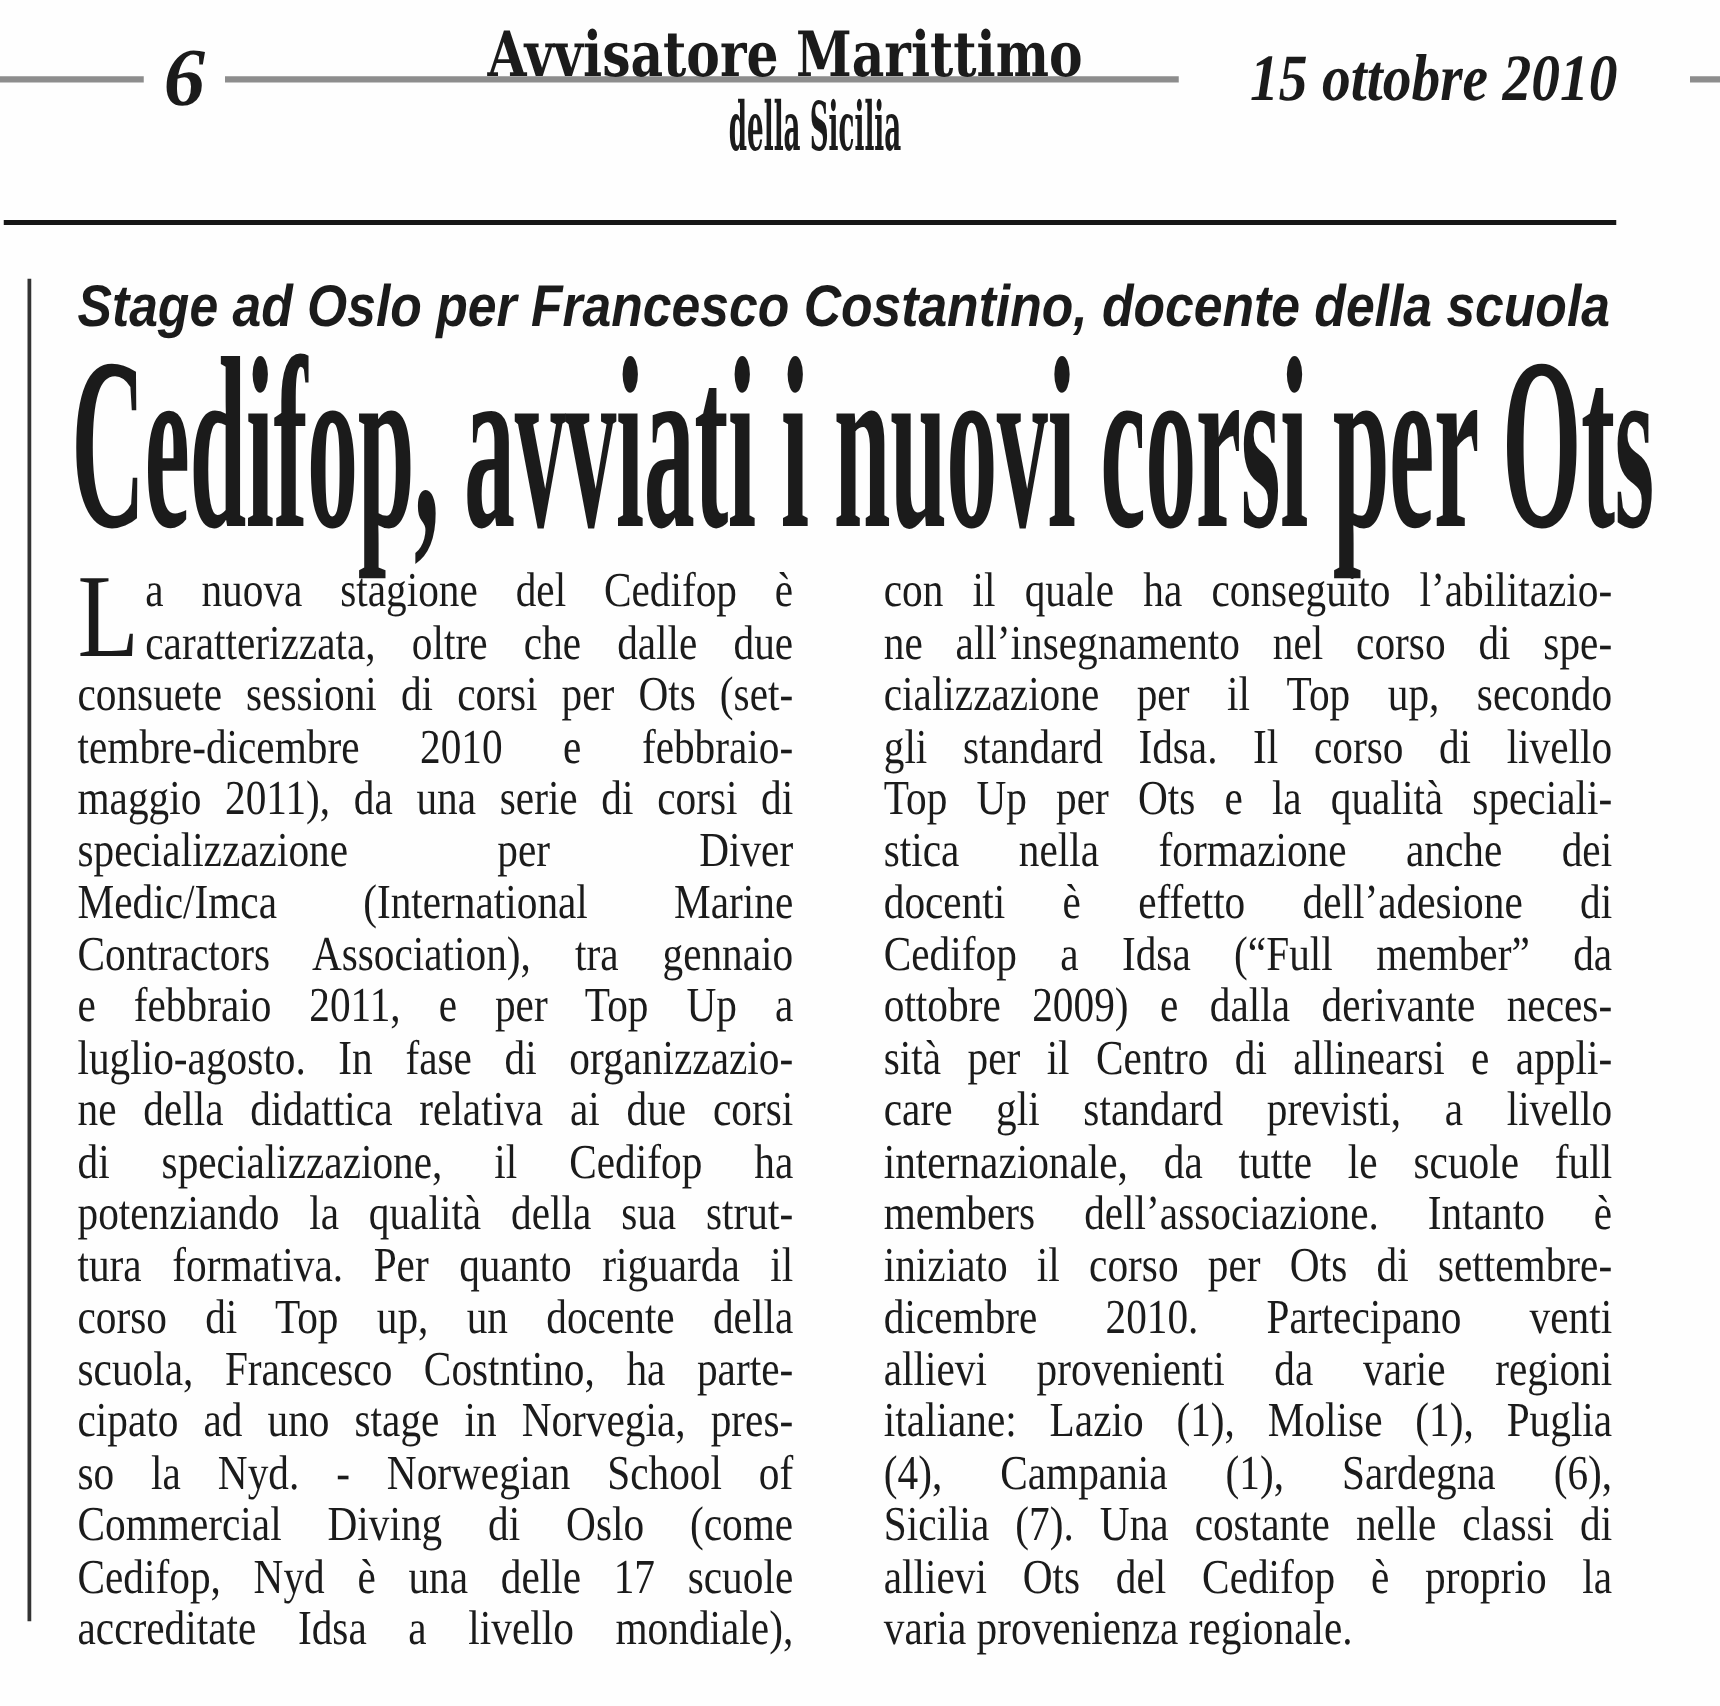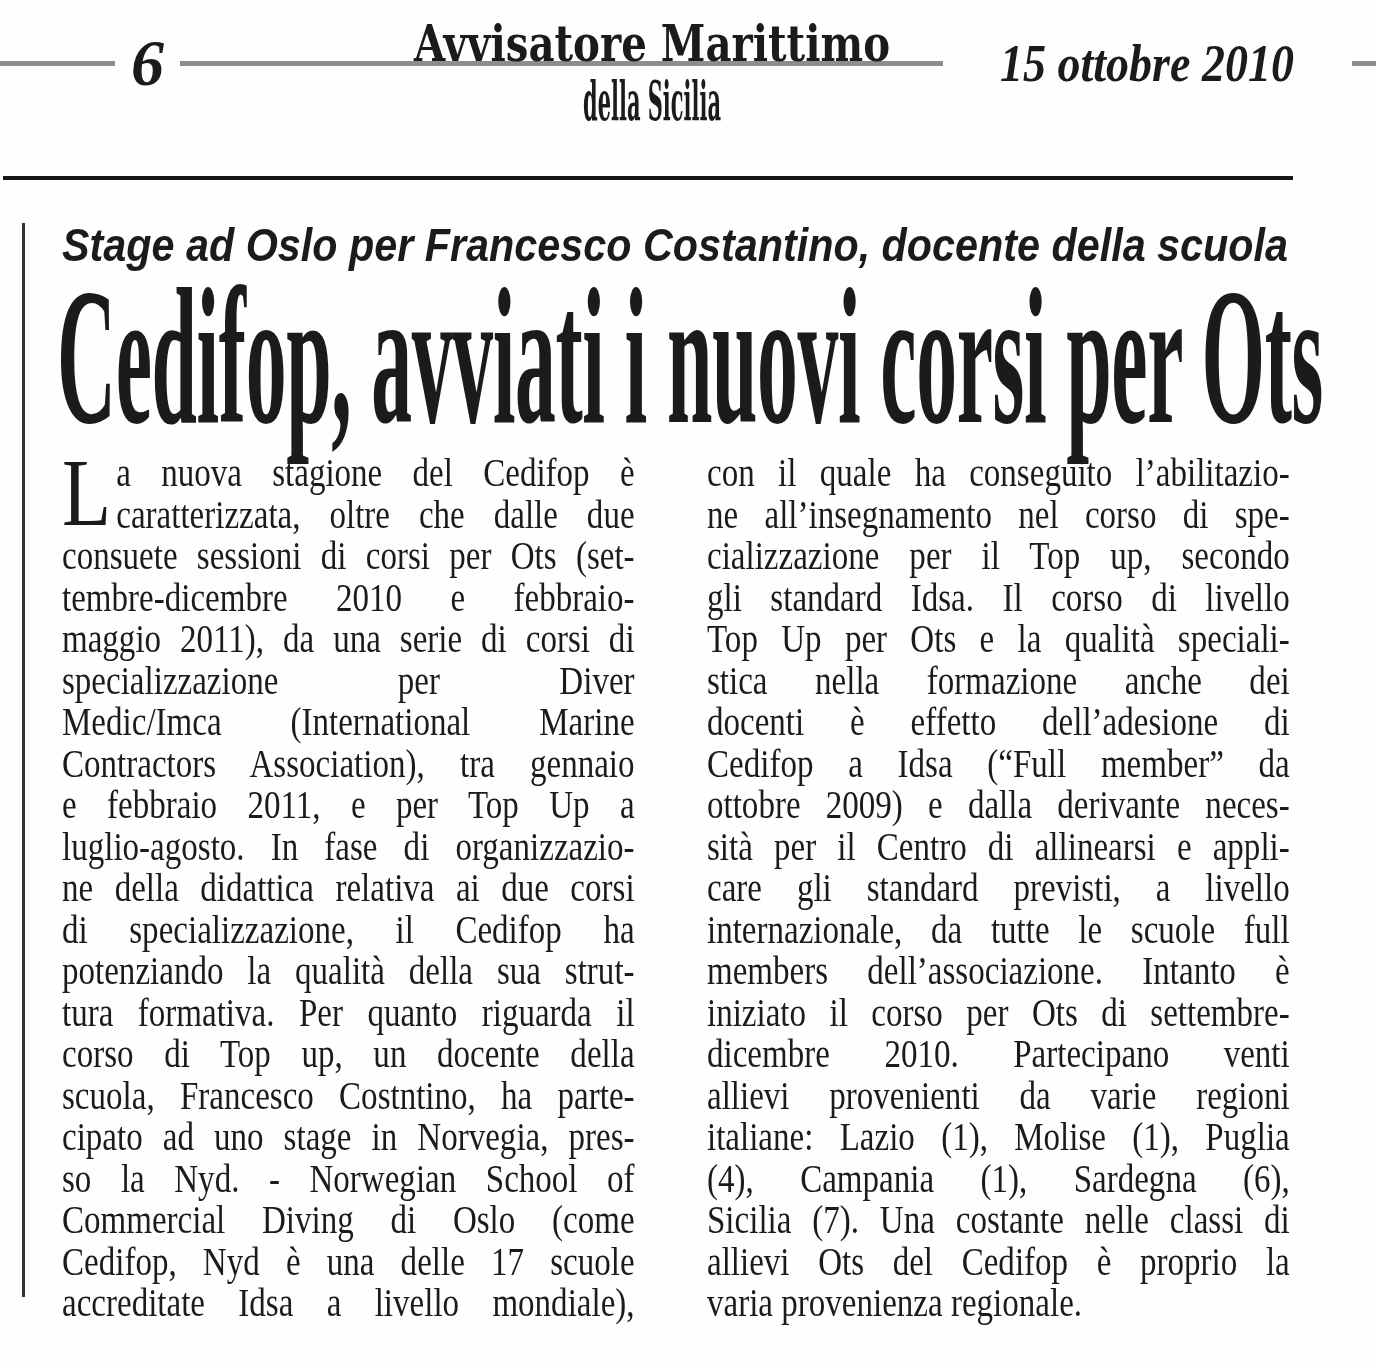--- a/index.html
+++ b/index.html
@@ -10,21 +10,21 @@
   }
   .abs{position:absolute;}
   .fit{display:inline-block;white-space:nowrap;transform-origin:left top;}
 
   
   .rule-gray{position:absolute;top:61px;height:5px;background:#8d8d8d;}
   #rule-gray-1{left:0;width:115px;}
   #rule-gray-2{left:180px;width:763px;}
   #rule-gray-3{left:1352px;width:24px;}
   #page-number{left:131px;top:30px;font:bold italic 66px/1 "Liberation Serif",serif;}
-  #masthead-title{left:414px;top:19px;font-weight:bold;
+  #masthead-title{left:390px;top:19px;font-weight:bold;
     font-family:"DejaVu Serif",serif;font-size:50px;line-height:1;}
   #masthead-subtitle{left:583px;top:74px;font-weight:bold;
     font-family:"DejaVu Serif",serif;font-size:54px;line-height:1;text-align:right;}
   #issue-date{left:1000px;top:37px;font:bold italic 53px/1 "Liberation Serif",serif;}
   #rule-black{left:3px;top:176px;width:1290px;height:4px;background:#161616;}
 
   
   #accent-line{left:22px;top:223px;width:2.5px;height:1074px;background:#333;}
   #kicker{left:62px;top:221px;
     font-family:"Liberation Sans",sans-serif;font-weight:bold;font-style:italic;

